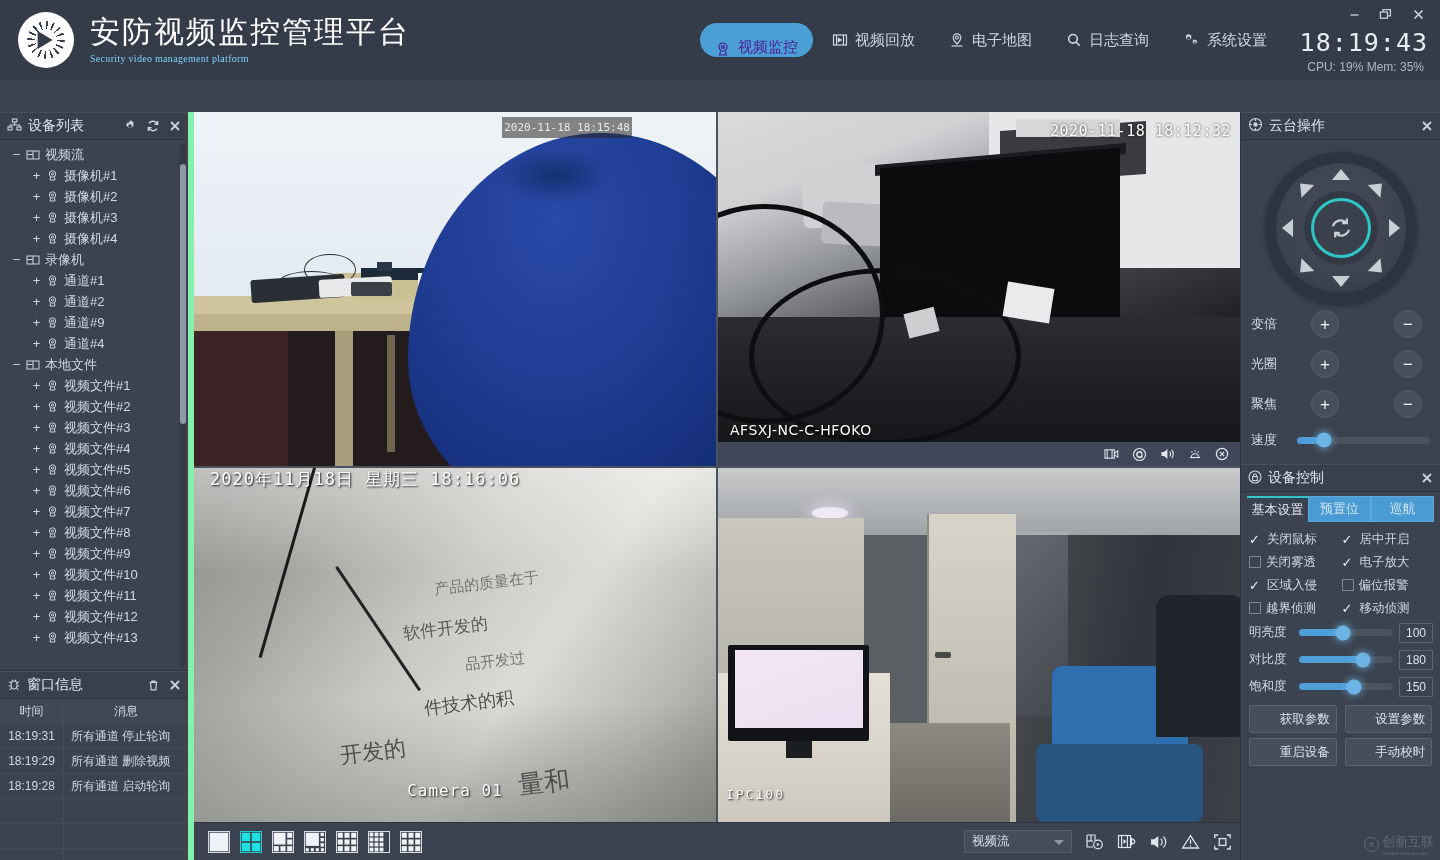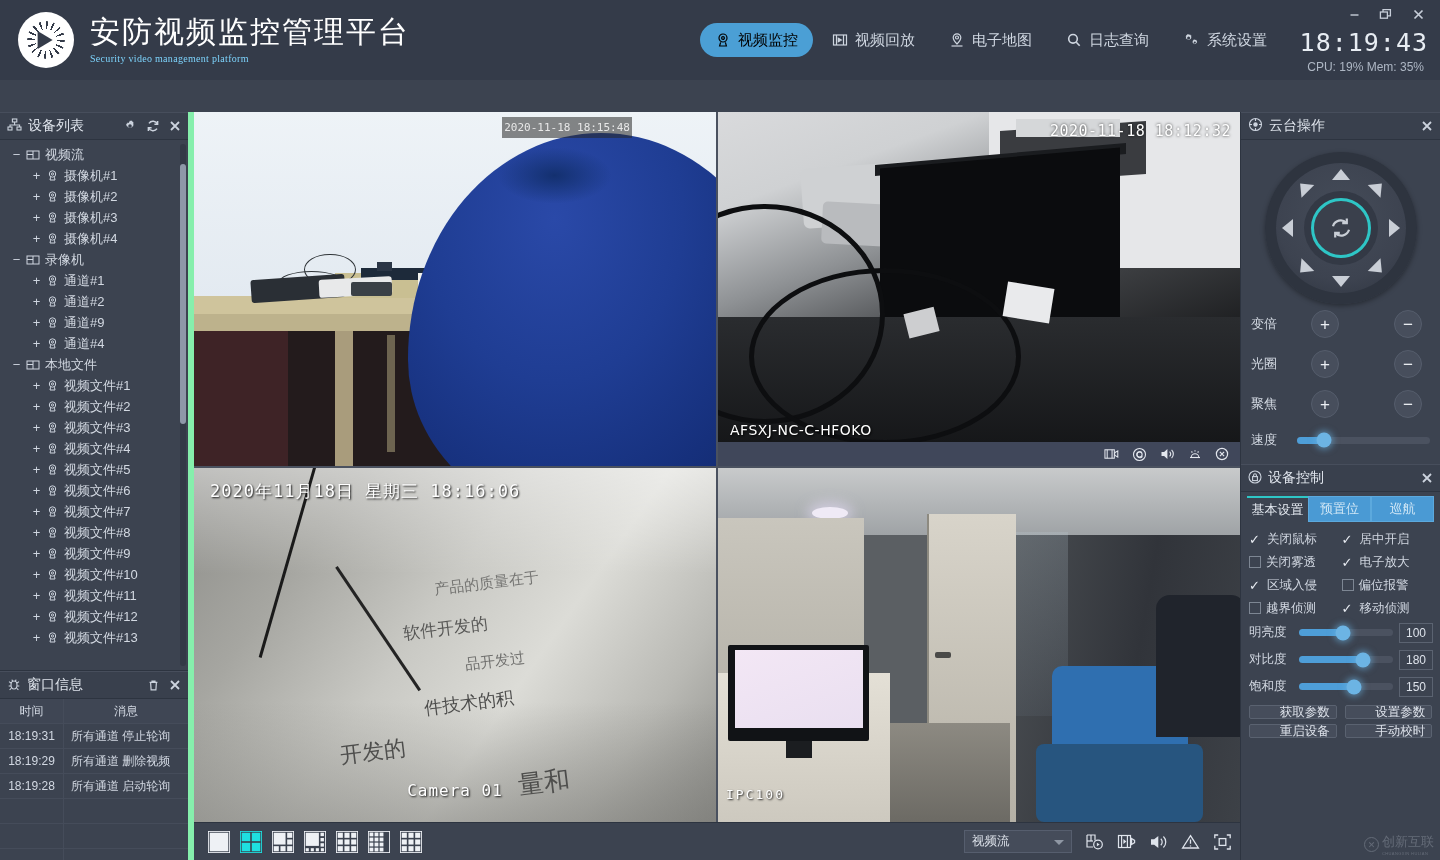--- a/index.html
+++ b/index.html
@@ -32,21 +32,21 @@
   }
   .logo .play { position:absolute; left:50%; top:50%; transform:translate(-56%,-50%);
     width:0;height:0;border-left:15px solid #343b49;border-top:9px solid transparent;border-bottom:9px solid transparent; }
   .brand-text { margin-left:16px; }
   .brand-cn { font-size:30px; color:#fff; letter-spacing:2px; line-height:1.08; font-weight:400; }
   .brand-en { font-size:10px; color:#7dd3fc; letter-spacing:.3px; margin-top:4px;font-family:Liberation Serif, serif; }
 
   .navmenu { position:absolute; left:700px; top:0; height:80px; display:flex; align-items:center; gap:4px; }
   .navitem { display:flex; align-items:center; gap:7px; height:34px; padding:0 15px; border-radius:17px;
     color:#cfd6e0; font-size:15px; cursor:pointer; white-space:nowrap; }
-  .navitem.active { background:#4b9fd5; color:#000000; }
+  .navitem.active { background:#4b9fd5; color:#4c1d95;align-items:flex-end; }
   .navitem svg { display:block; }
 
   .winbtns { position:absolute; right:14px; top:6px; display:flex; gap:16px; align-items:center; }
   .winbtn { width:16px; height:16px; color:#c7ced9; cursor:pointer; display:flex; align-items:center; justify-content:center; }
   .clock { position:absolute; right:12px; top:28px; font-family:"DejaVu Sans Mono","Liberation Mono",monospace;
     font-size:25px; color:#e8edf3; letter-spacing:1px; }
   .sysinfo { position:absolute; right:16px; top:60px; font-size:12px; color:#aeb7c4; }
 
   
   .bodyrow { flex:1; display:flex; min-height:0; }
@@ -144,21 +144,21 @@
   .s4 .screen { position:absolute; left:3.2%; top:51.5%; width:24.6%; height:22%; background:linear-gradient(160deg,#f3e7f5,#e9dff0); }
   .s4 .stand { position:absolute; left:13%; top:77%; width:5%; height:5%; background:#1b1d20; }
   .s4 .chairb { position:absolute; left:64%; top:56%; width:26%; height:34%; background:#2f6fb0; border-radius:10px 10px 4px 4px; }
   .s4 .chairb2 { position:absolute; left:61%; top:78%; width:32%; height:22%; background:#27557f; border-radius:8px; }
   .s4 .person { position:absolute; left:84%; top:36%; width:17%; height:40%; background:#20242c; border-radius:14px 14px 0 0; }
   .s4 .glass { position:absolute; left:57%; top:18%; width:10%; height:52%; background:linear-gradient(180deg,rgba(190,205,215,.22),rgba(120,135,150,.12)); }
 
   .vstamp { position:absolute; font-family:"DejaVu Sans Mono","Liberation Mono",monospace; pointer-events:none; }
   .stamp1 { right:84px; top:5px; font-size:11px; color:#e8e8e8; background:rgba(40,40,40,.55); padding:4px 2px; letter-spacing:0;margin-left:32px; }
   .stamp2 { right:9px; top:10px; font-size:15px; color:#fff; letter-spacing:.5px; text-shadow:0 0 3px rgba(0,0,0,.8); }
-  .stamp3 { left:16px; top:12px; font-size:17px; color:#fff; letter-spacing:1px;
+  .stamp3 { left:16px; top:0; font-size:17px; color:#fff; letter-spacing:1px;
     font-family:"DejaVu Sans Mono","Liberation Mono",monospace; text-shadow:1px 1px 2px rgba(0,0,0,.9); }
   .vlabel-cam { position:absolute; left:50%; transform:translateX(-50%); bottom:22px; font-size:16px; color:#fff;
     font-family:"DejaVu Sans Mono","Liberation Mono",monospace; letter-spacing:1px; text-shadow:1px 1px 2px rgba(0,0,0,.9); }
   .vlabel-ipc { position:absolute; left:8px; bottom:20px; font-size:13px; color:#fff; letter-spacing:2px;
     font-family:"DejaVu Sans Mono","Liberation Mono",monospace; text-shadow:1px 1px 2px rgba(0,0,0,.85); }
   .vlabel-dev { position:absolute; left:12px; bottom:28px; font-size:14px; color:#fff; letter-spacing:.5px;
     font-family:"DejaVu Sans","Liberation Sans",sans-serif; text-shadow:1px 1px 2px rgba(0,0,0,.9); }
   .vtools { position:absolute; left:0; right:0; bottom:0; height:24px; background:#40475a;
     display:flex; align-items:center; justify-content:flex-end; gap:13px; padding-right:11px; }
   .vtools .ic { cursor:pointer; color:#e3e7ee; display:flex; }
@@ -217,21 +217,21 @@
   .chk { display:flex; align-items:center; gap:5px; height:22px; font-size:12.5px; color:#d2d8e2; cursor:pointer; }
   .box { width:12px; height:12px; border:1px solid #7d8693; flex:0 0 12px; }
   .tick { width:13px; flex:0 0 13px; color:#e9edf3; font-size:13px; line-height:1; }
 
   .slrow { display:flex; align-items:center; height:27px; padding:0 7px 0 8px; gap:6px; }
   .sllabel { width:44px; flex:0 0 44px; font-size:12.5px; color:#d2d8e2; }
   .slval { width:34px; flex:0 0 34px; height:20px; border:1px solid #5b6371; background:#3c4350;
     font-size:12px; color:#dde2ea; display:flex; align-items:center; justify-content:center; }
 
   .btnrow { display:flex; gap:8px; padding:5px 8px 0; }
-  .abtn { flex:1; height:14px; background:#464d5b; border:1px solid #5a6270; color:#dde2ea; font-size:12.5px;
+  .abtn { flex:1; height:28px; background:#464d5b; border:1px solid #5a6270; color:#dde2ea; font-size:12.5px;
     display:flex; align-items:center; justify-content:center; cursor:pointer; border-radius:2px;padding-left:24px; }
 
   .watermark { position:absolute; right:6px; bottom:4px; display:flex; align-items:center; gap:3px; opacity:.42; }
   .wm-ring { width:15px; height:15px; border:1.5px solid #9aa1ad; border-radius:50%;
     display:flex; align-items:center; justify-content:center; font-size:9px; color:#9aa1ad; }
   .wm-cn { font-size:13px; color:#9aa1ad; letter-spacing:0; }
   .wm-en { font-size:4px; color:#9aa1ad; letter-spacing:.4px; display:block; }
 </style>
 </head>
 <body>

